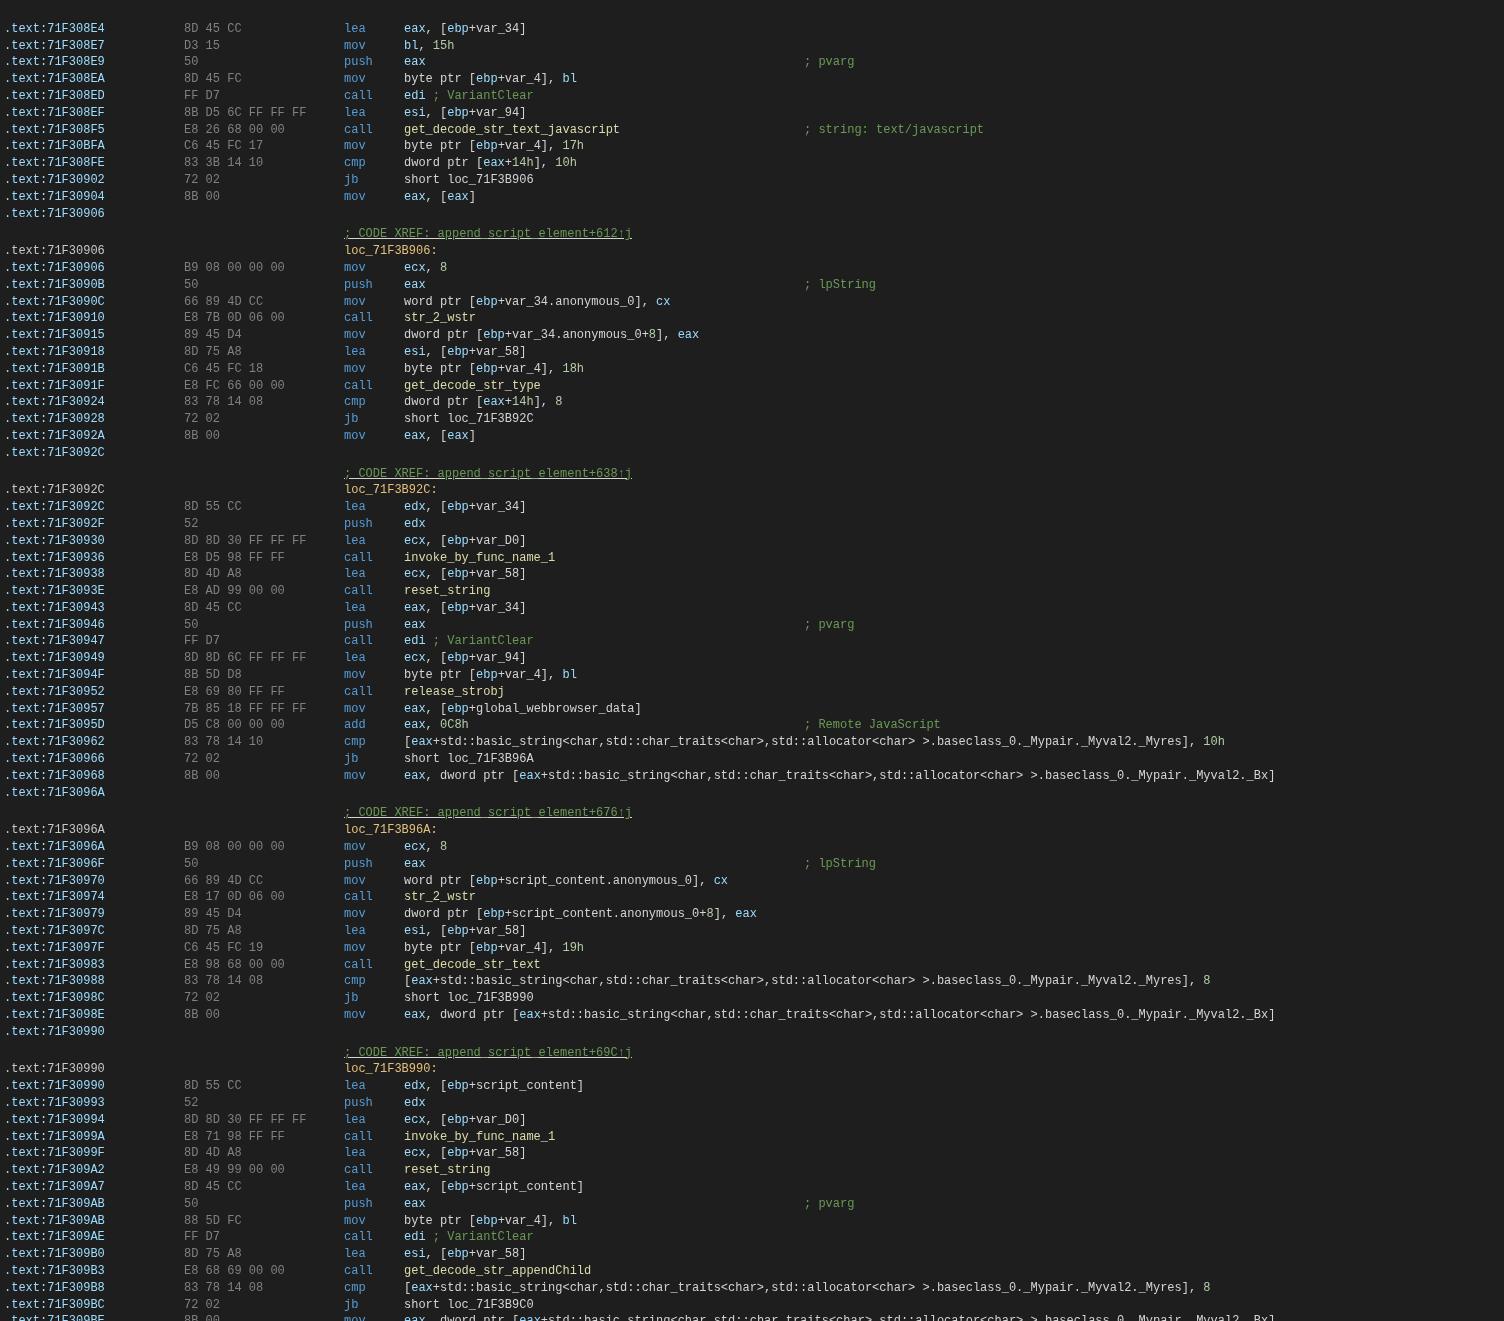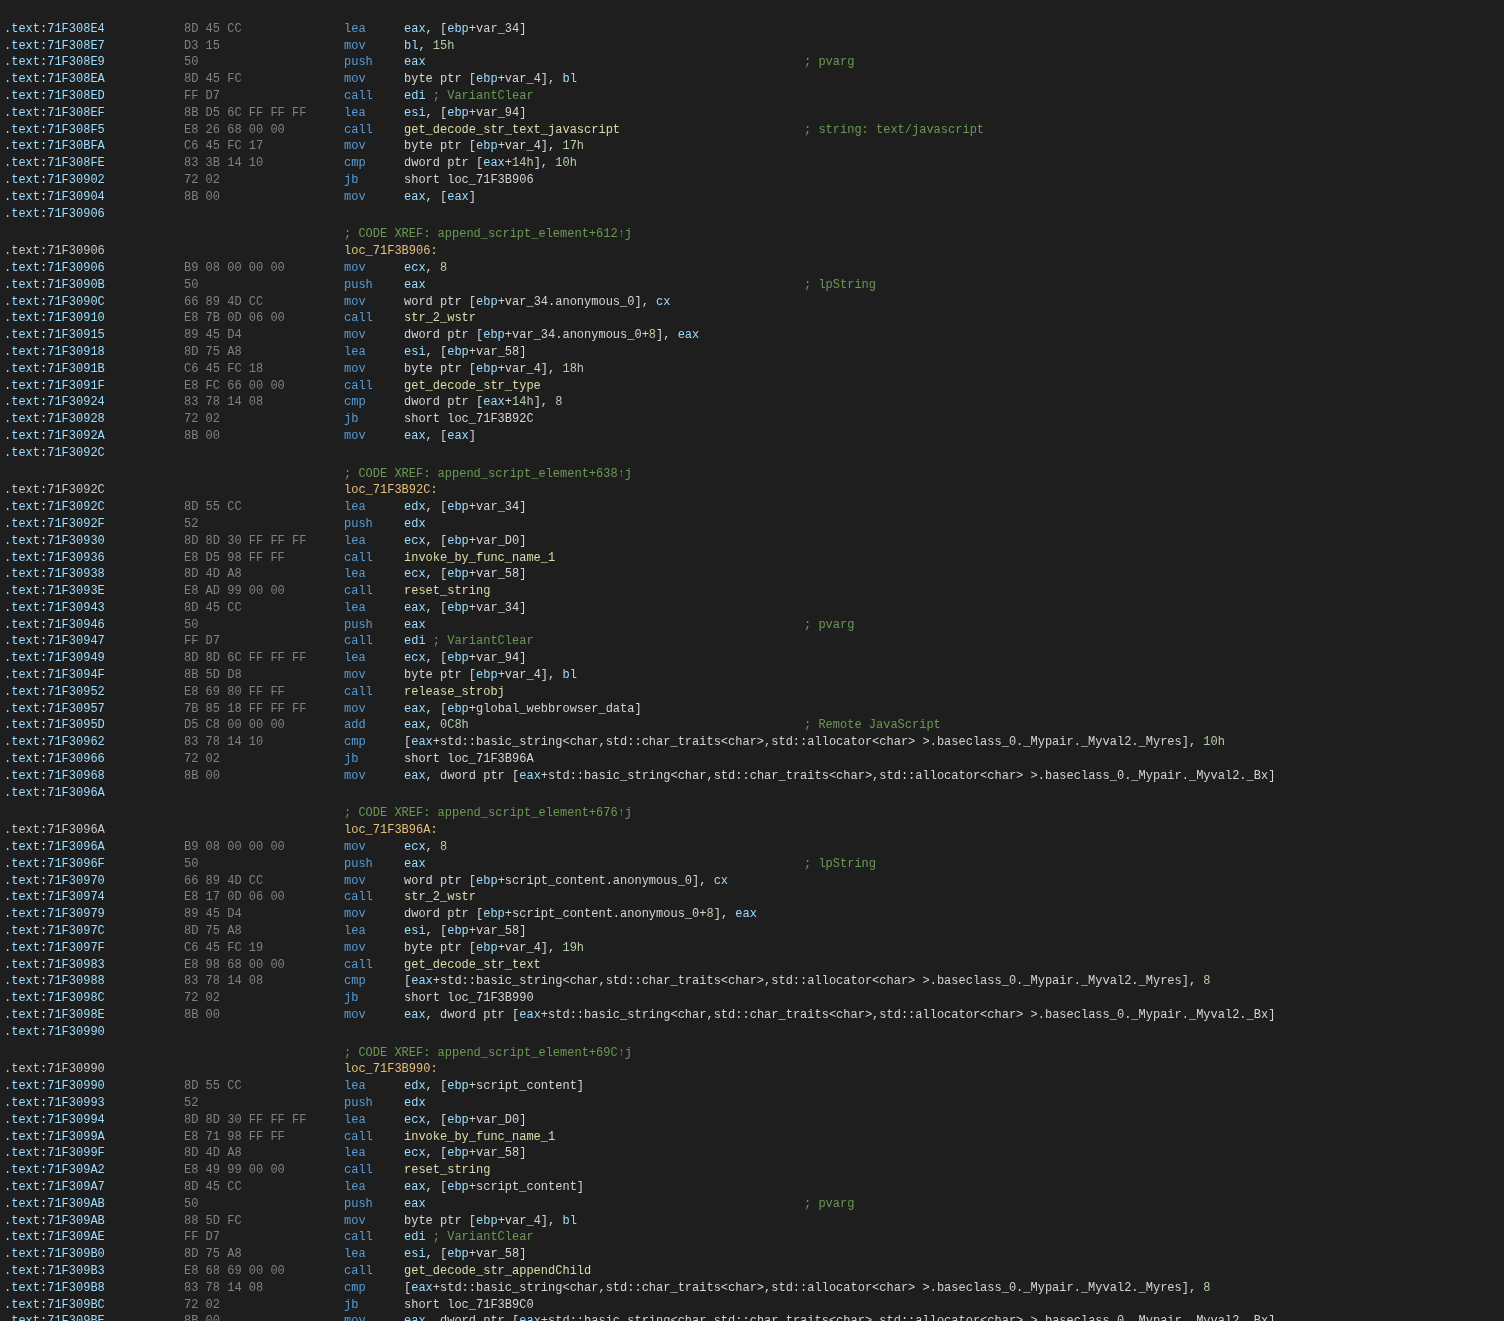--- a/index.html
+++ b/index.html
@@ -59,20 +59,21 @@
     }
     .comment-text {
       color: #6a9955;
     }
     .loc-def {
       color: #e5c07b;
     }
     .xref-line {
       display: flex;
       padding: 0 4px;
+      text-decoration: underline;
     }
     .xref-indent {
       min-width: 340px;
       display: inline-block;
     }
     .xref-text {
       color: #6a9955;
     }
     .empty-line {
       height: 4px;

